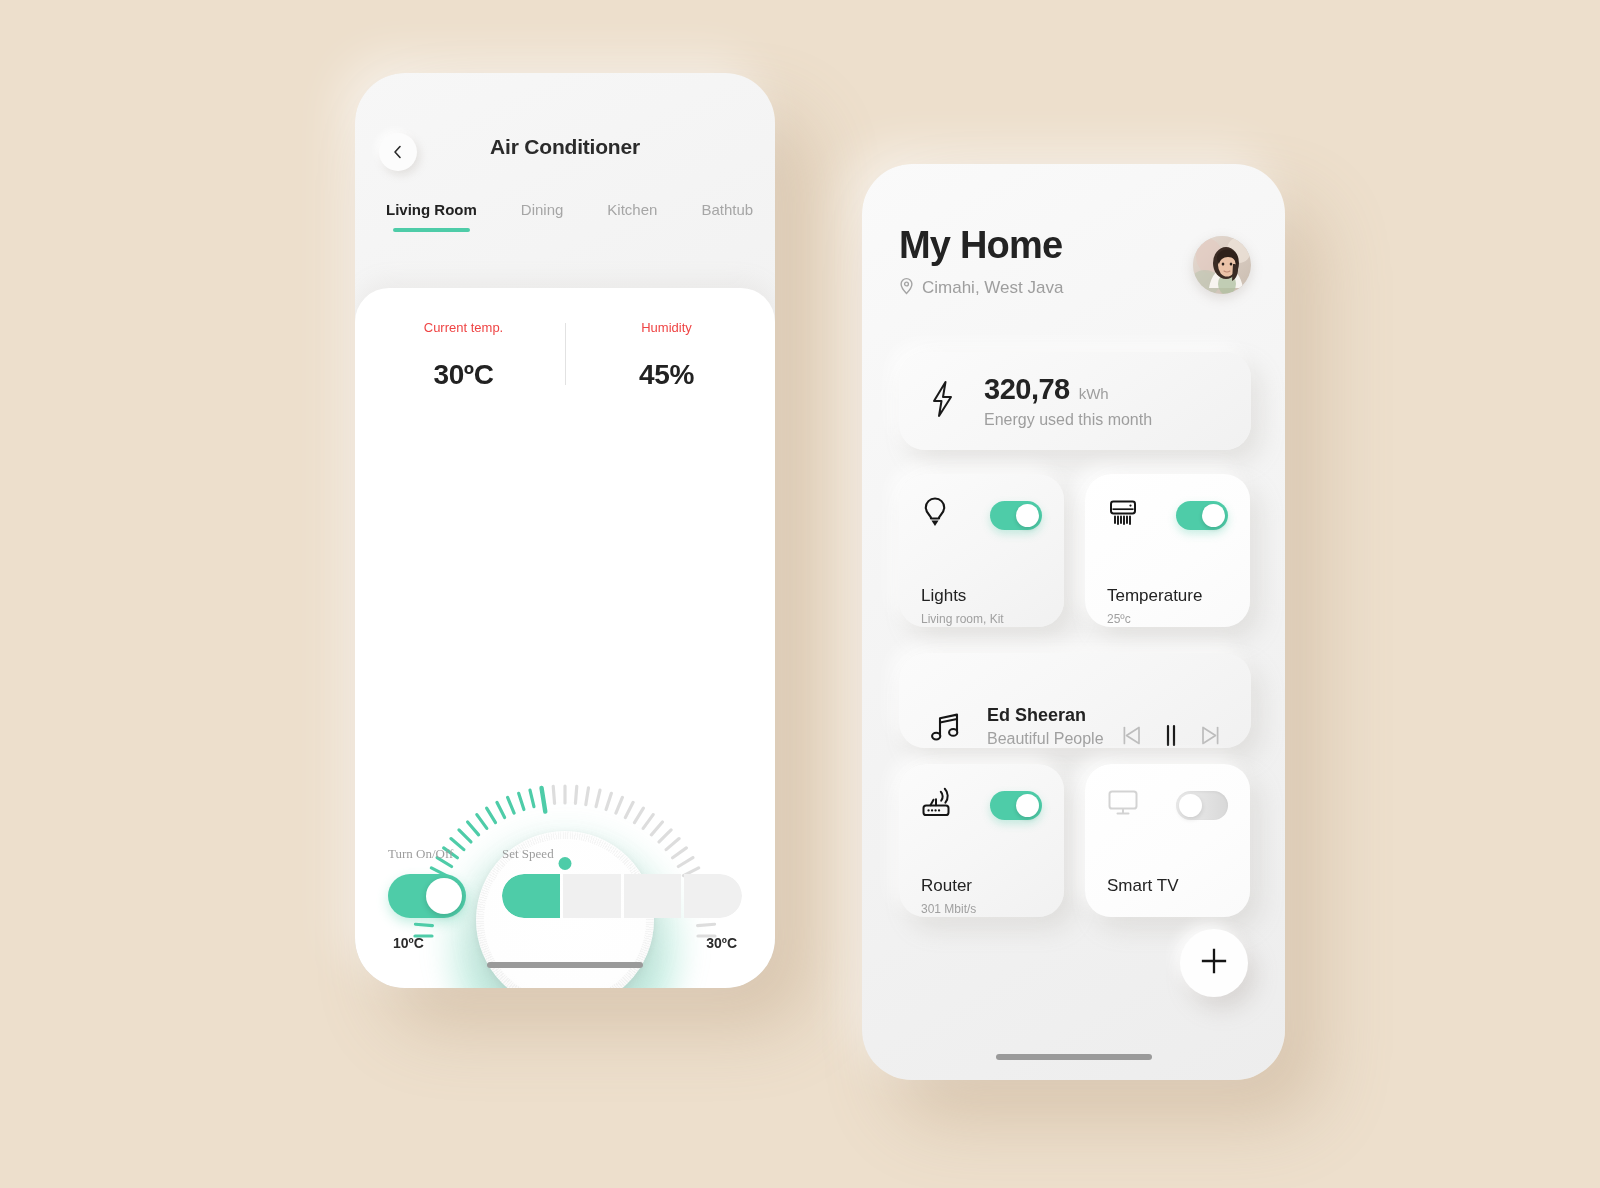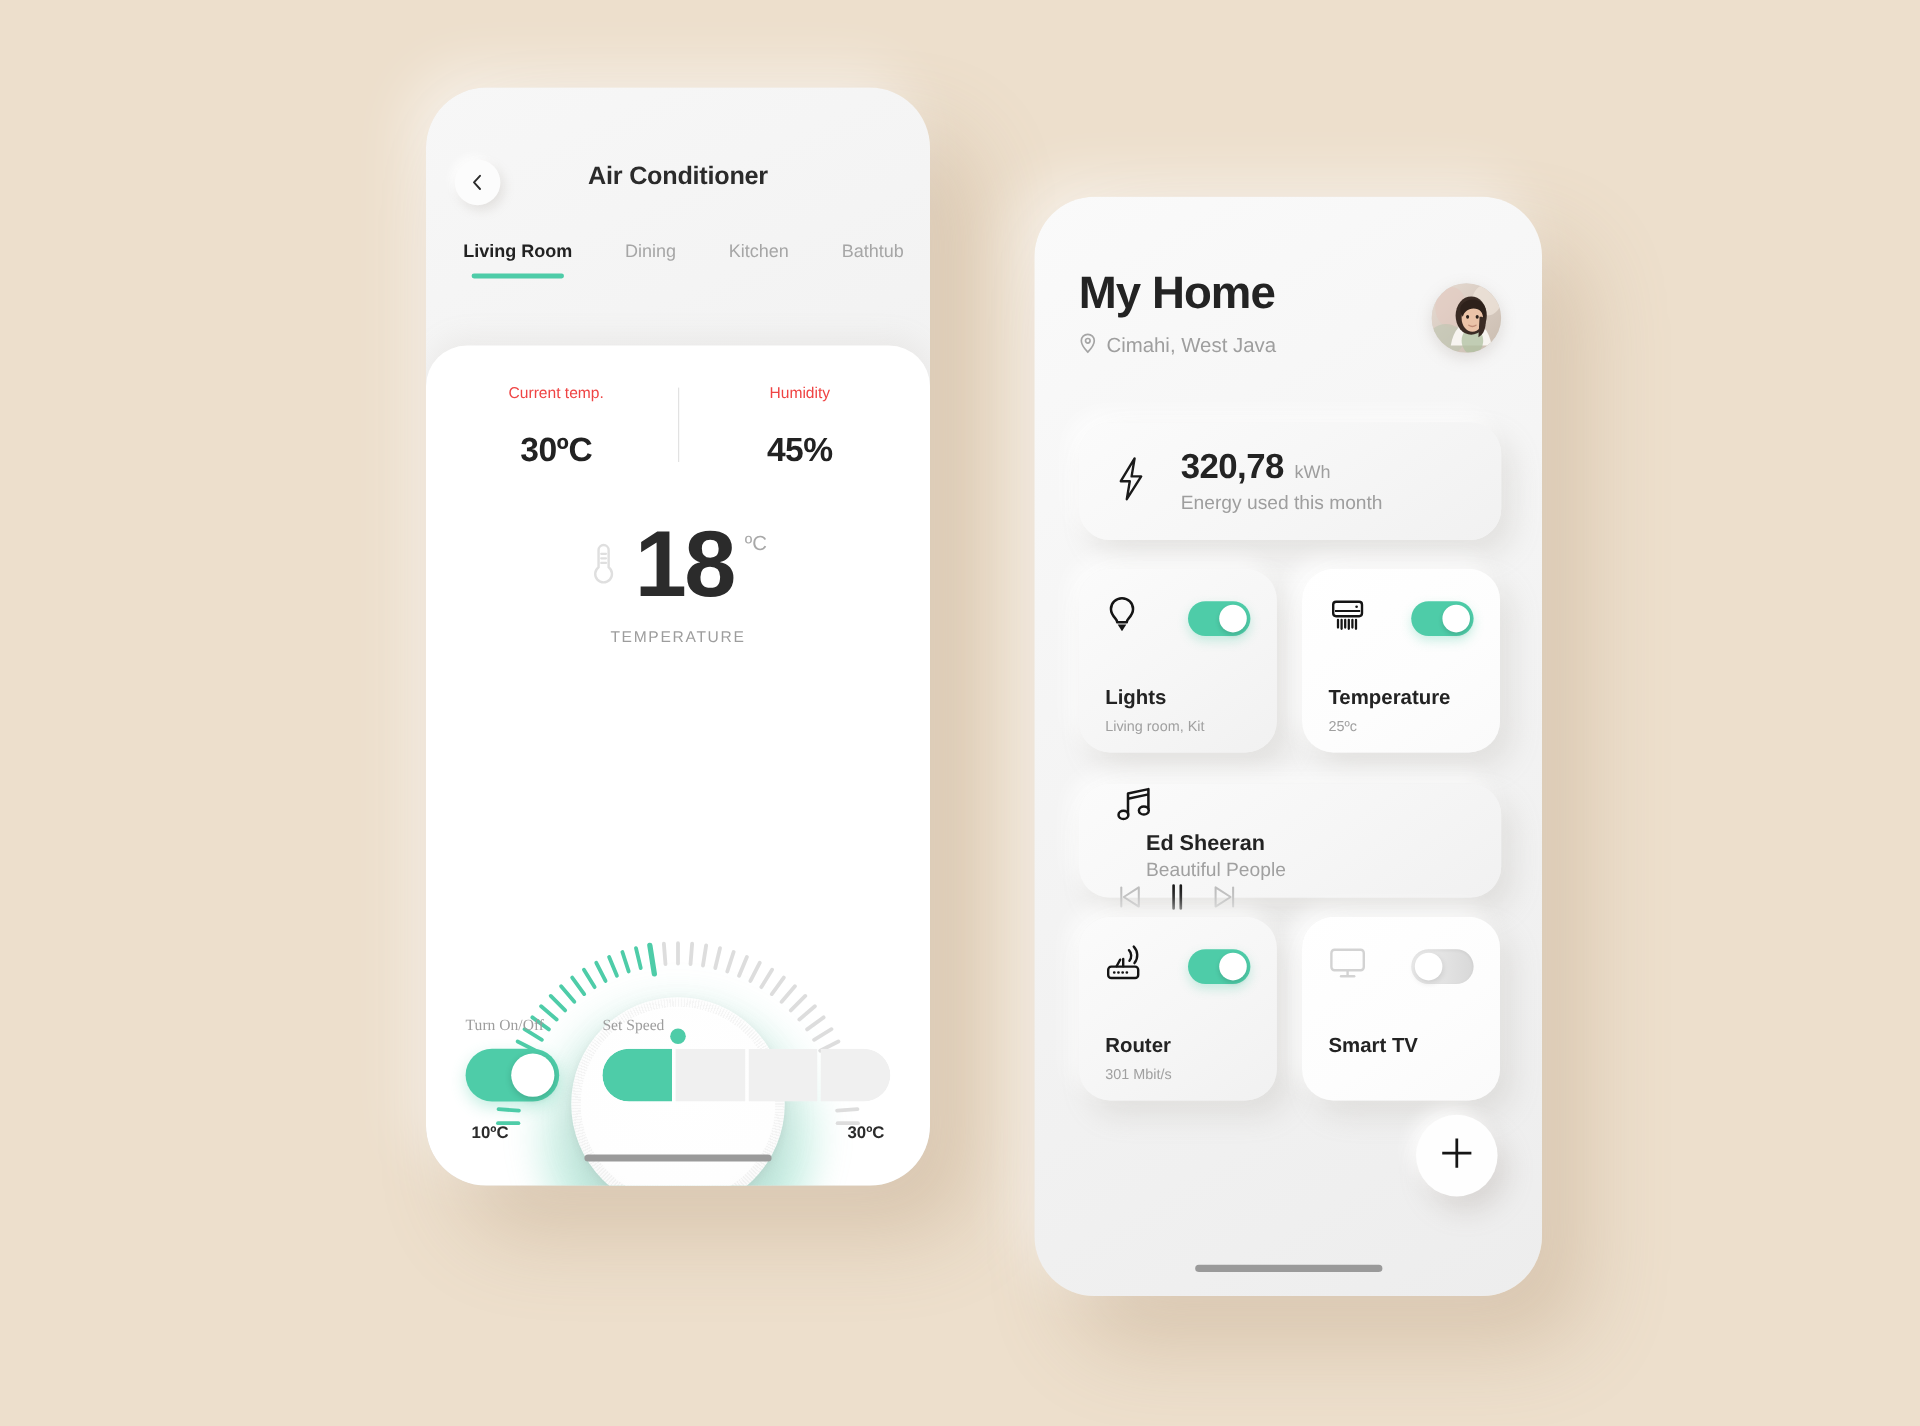--- a/index.html
+++ b/index.html
@@ -410,23 +410,23 @@
   .card-tv     { left: 223px; top: 600px; background: linear-gradient(145deg,#FFFFFF 0%,#FDFDFD 60%,#FAFAFA 100%); }
 
   .card-sq-top {
     display: flex;
     justify-content: space-between;
     align-items: center;
     height: 34px;
   }
   .card-sq-title {
     font-size: 17px;
-    font-weight: 700;
+    font-weight: 400;
     color: #232323;
-    margin-top: 40px;
+    margin-top: 54px;
   }
   .card-sq-sub {
     font-size: 12px;
     color: #A0A0A0;
     margin-top: 6px;
   }
 
   .toggle-sm {
     width: 52px;
     height: 29px;
@@ -455,23 +455,22 @@
     left: 3px;
     box-shadow: 0 2px 5px rgba(0,0,0,0.13);
   }
 
   .card-music {
     left: 37px;
     top: 489px;
     right: 34px;
     height: 95px;
     display: flex;
-    align-items: flex-start;
+    align-items: flex-end;
     padding: 0 28px 0 30px;
-    flex-direction: column;
   }
   .music-meta { margin-left: 26px; flex: 1; }
   .music-artist {
     font-size: 18px;
     font-weight: 700;
     color: #232323;
   }
   .music-track {
     font-size: 16px;
     color: #A0A0A0;
@@ -532,33 +531,20 @@
         <div class="stat-label">Current temp.</div>
         <div class="stat-value">30ºC</div>
       </div>
       <div class="stat-divider"></div>
       <div class="stat">
         <div class="stat-label">Humidity</div>
         <div class="stat-value">45%</div>
       </div>
     </div>
 
-    <div class="temp-main">
-      <div class="temp-row">
-        <span class="thermo-icon">
-          <svg width="24" height="40" viewBox="0 0 24 40" fill="none">
-            <path d="M12 3.2c-2.3 0-4.2 1.9-4.2 4.2v14.3a7 7 0 1 0 8.4 0V7.4c0-2.3-1.9-4.2-4.2-4.2z" stroke="#DFDFDF" stroke-width="2"></path>
-            <path d="M10 10.5h4M10 14.3h4M10 18.1h4" stroke="#DFDFDF" stroke-width="1.8" stroke-linecap="round"></path>
-          </svg>
-        </span>
-        <span class="temp-number">18</span>
-        <span class="temp-unit">ºC</span>
-      </div>
-      <div class="temp-caption">TEMPERATURE</div>
-    </div>
 
     <div class="dial-wrap">
       <div class="dial-glow"></div>
       <svg class="dial-svg" width="330" height="250" viewBox="0 0 330 250">
         <g id="tickGroup">
             <line x1="32" y1="164.99999999999997" x2="15" y2="164.99999999999997" stroke="#4ECCA8" stroke-width="3.2" stroke-linecap="round" opacity="1"></line>
             <line x1="32.40999461349398" y1="154.5649402681966" x2="15.462399940030792" y2="153.23113564082325" stroke="#4ECCA8" stroke-width="3.2" stroke-linecap="round" opacity="1"></line>
             <line x1="33.6374507008467" y1="144.19421614964926" x2="16.84674891072936" y2="141.53483024396536" stroke="#4ECCA8" stroke-width="3.2" stroke-linecap="round" opacity="1"></line>
             <line x1="35.67480058710902" y1="133.95176660716456" x2="19.144511940348508" y2="129.98319542161417" stroke="#4ECCA8" stroke-width="3.2" stroke-linecap="round" opacity="1"></line>
             <line x1="38.50948333274458" y1="123.90073974813198" x2="22.341522555726982" y2="118.64745084375787" stroke="#4ECCA8" stroke-width="3.2" stroke-linecap="round" opacity="1"></line>

